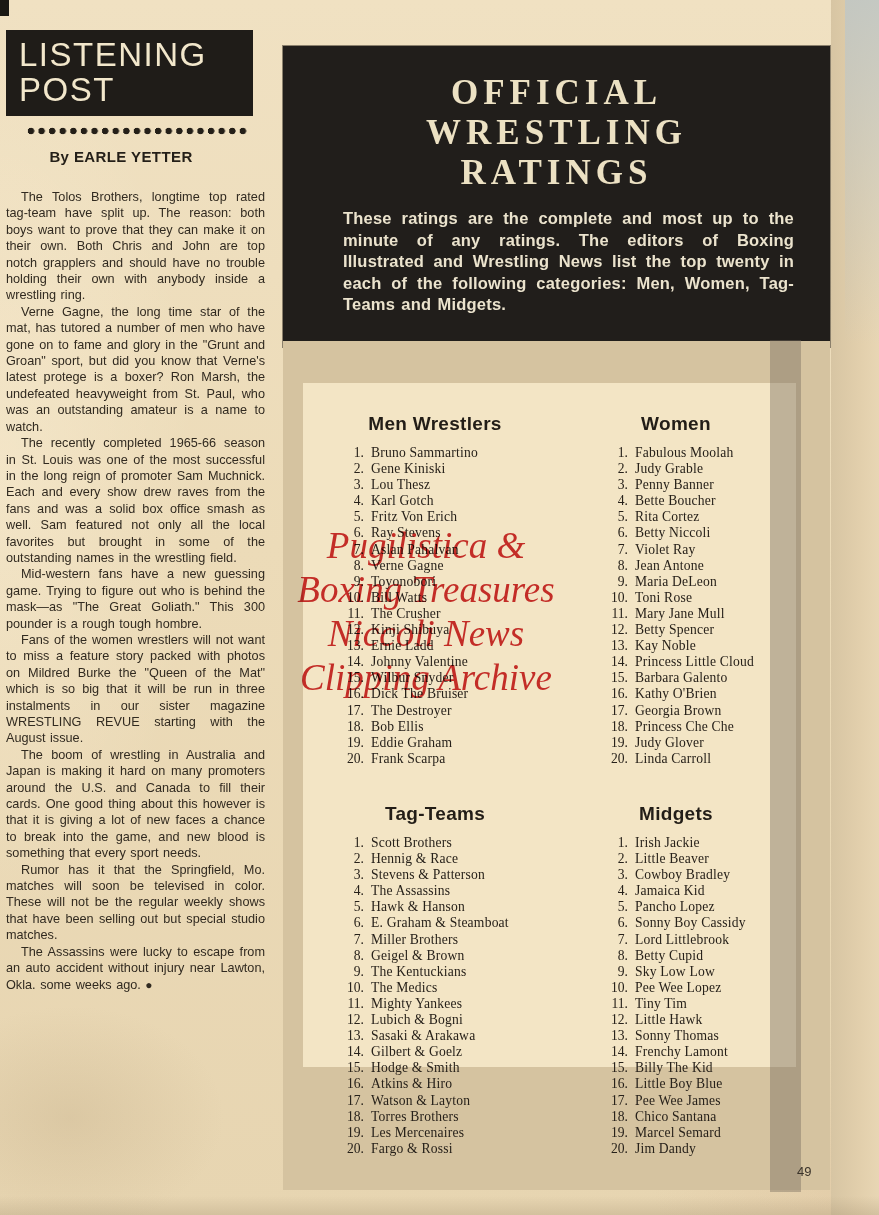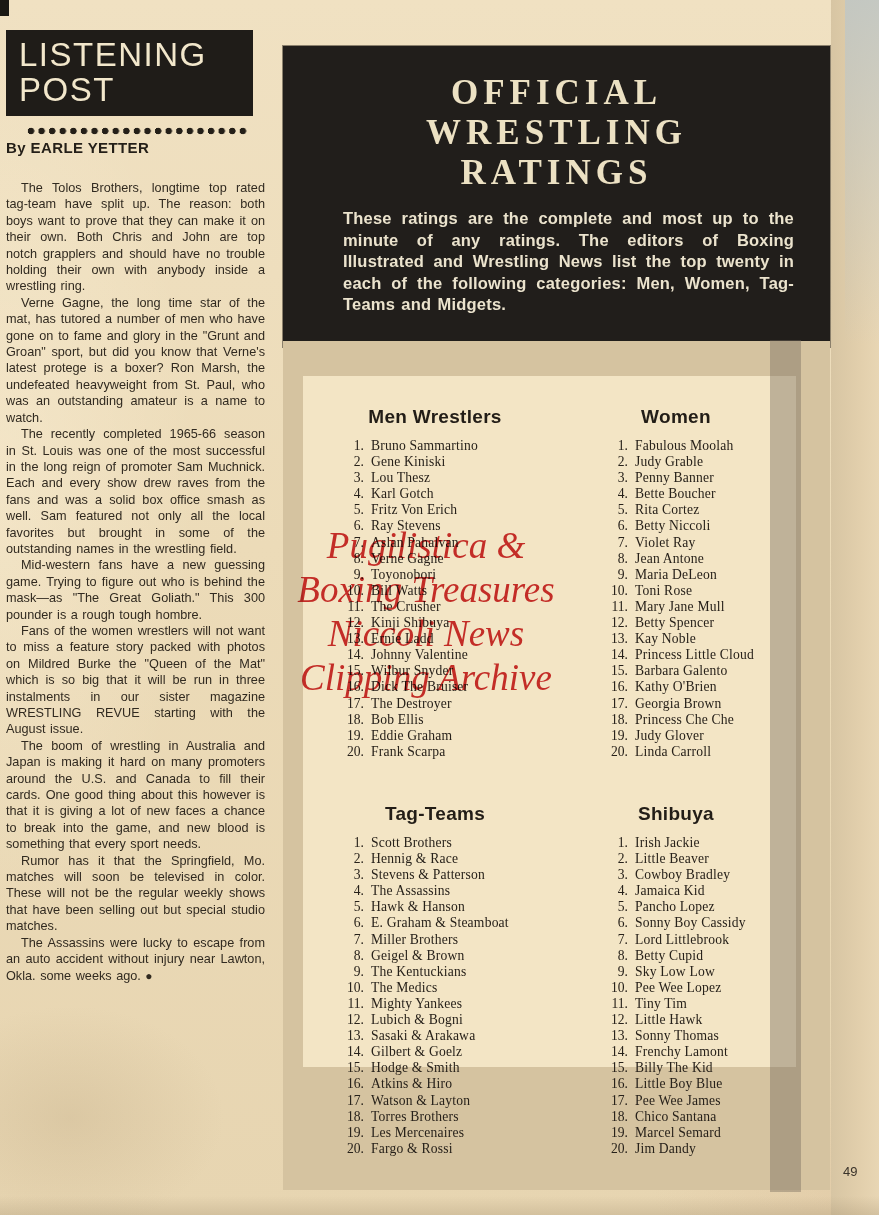--- a/index.html
+++ b/index.html
@@ -24,38 +24,38 @@
   .btm-shadow{position:absolute;left:0;top:1196px;width:879px;height:19px;
     background:linear-gradient(180deg,rgba(0,0,0,0),rgba(120,100,70,.18));}
 
   
   .left-col{position:absolute;left:6px;top:30px;width:259px;}
   .lp-box{background:#1f1c18;width:247px;box-sizing:border-box;padding:7px 6px 9px 13px;
     color:#f2e7cb;font-weight:400;font-size:33px;line-height:35px;letter-spacing:1.5px;}
   .dots{width:222px;height:10px;margin:10px 0 3px 20px;
     background:radial-gradient(circle at 5px 5px,#241f18 3px,rgba(0,0,0,0) 3.6px);
     background-size:10.6px 10px;background-repeat:repeat-x;}
-  .byline{width:230px;font-weight:700;font-size:15px;color:#241f18;
-    letter-spacing:.4px;margin-top:3px;}
+  .byline{text-align:center;width:230px;font-weight:700;font-size:15px;color:#241f18;
+    letter-spacing:.4px;margin-top:12px;}
   .article{margin-top:24px;width:259px;color:#312a20;font-size:12.7px;line-height:16.4px;}
   .article p{margin:0;text-indent:15px;text-align:justify;word-spacing:1px;}
   .endmark{font-size:12px;}
 
   
   .ratings-box{position:absolute;left:283px;top:25px;width:547px;height:301px;background:#211e1b;
     box-shadow:0 0 0 1px rgba(40,34,26,.5);margin-top:21px;}
   .rb-title{margin-top:27px;text-align:center;font-family:"Liberation Serif",serif;
     font-weight:700;font-size:35px;line-height:40px;letter-spacing:5px;color:#ece1c3;}
   .rb-intro{margin:15px 36px 0 60px;font-weight:700;font-size:16.5px;line-height:21.6px;
     letter-spacing:.2px;color:#ebe3cd;text-align:justify;word-spacing:1.5px;}
 
   
   .frame{position:absolute;left:283px;top:341px;width:547px;height:849px;background:#d5c3a0;}
   .panel{position:absolute;left:20px;width:493px;background:#f3e5c5;}
-  .p1{top:35px;height:489px;}
+  .p1{top:42px;height:489px;}
   .p2{top:448px;height:278px;}
   .col{position:absolute;top:0;height:100%;}
   .col-left{left:14px;width:236px;}
   .col-right{left:278px;width:190px;}
   .panel h3{margin:0;text-align:center;font-weight:700;font-size:19px;letter-spacing:.3px;color:#221d17;}
   .p1 h3{margin-top:30px;}
   .p2 h3{margin-top:14px;}
   .panel ol{margin:10px 0 0;padding:0 0 0 22px;list-style:none;
     font-family:"Liberation Serif",serif;font-size:13.6px;color:#27211a;}
   .panel li{display:flex;line-height:16.1px;}
@@ -64,21 +64,21 @@
 
   .stripe{position:absolute;left:770px;top:340px;width:31px;height:852px;
     background:rgba(120,108,92,.42);}
 
   
   .watermark{position:absolute;left:276px;top:524px;width:300px;text-align:center;
     font-family:"Liberation Serif",serif;font-style:italic;font-weight:400;
     font-size:37px;line-height:44px;color:#c61313;opacity:.87;mix-blend-mode:multiply;
     white-space:nowrap;pointer-events:none;}
 
-  .pageno{position:absolute;left:797px;top:1164px;font-size:13px;color:#3a332a;margin-left:46px;}
+  .pageno{position:absolute;left:797px;top:1164px;font-size:13px;color:#3a332a;}
 </style>
 </head>
 <body>
 
 <div class="page">
   <div class="age"></div>
   <div class="corner-mark"></div>
   <div class="right-band"></div>
   <div class="topright-tint"></div>
 
@@ -363,21 +363,21 @@
               <span class="num">19.</span>
               <span class="nm">Les Mercenaires</span>
             </li>
             <li>
               <span class="num">20.</span>
               <span class="nm">Fargo &amp; Rossi</span>
             </li>
           </ol>
       </div>
       <div class="col col-right">
-        <h3>Shibuya</h3>
+        <h3>Midgets</h3>
         <ol>
             <li>
               <span class="num">1.</span>
               <span class="nm">Irish Jackie</span>
             </li>
             <li>
               <span class="num">2.</span>
               <span class="nm">Little Beaver</span>
             </li>
             <li>

